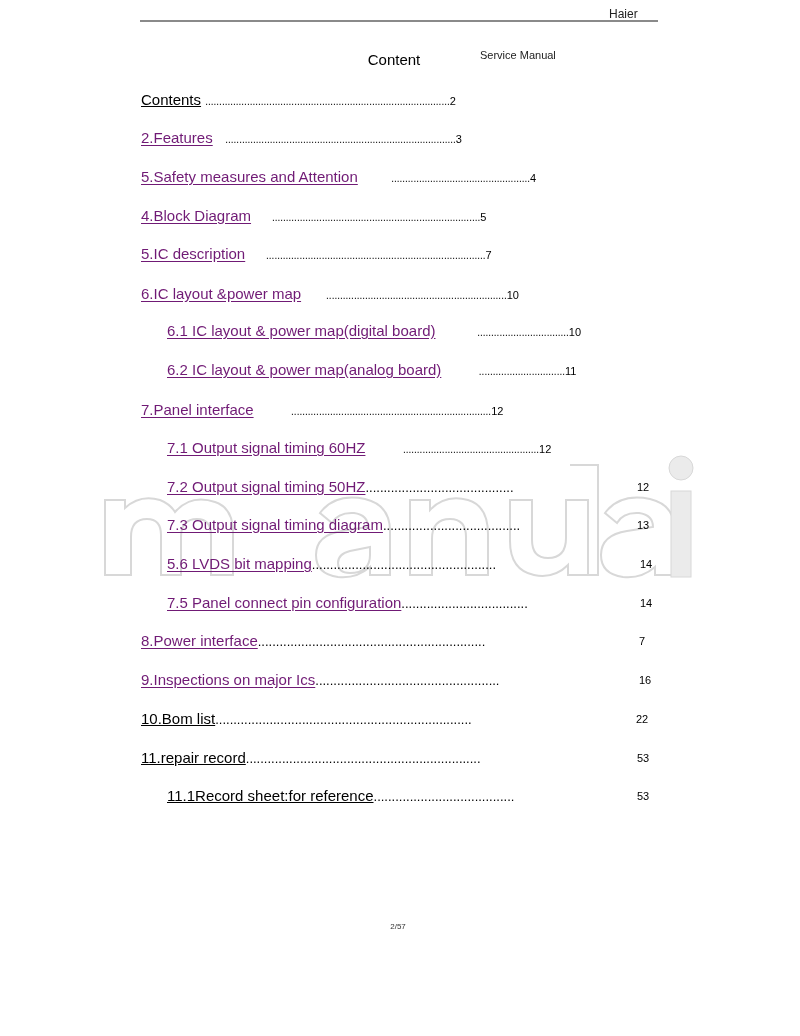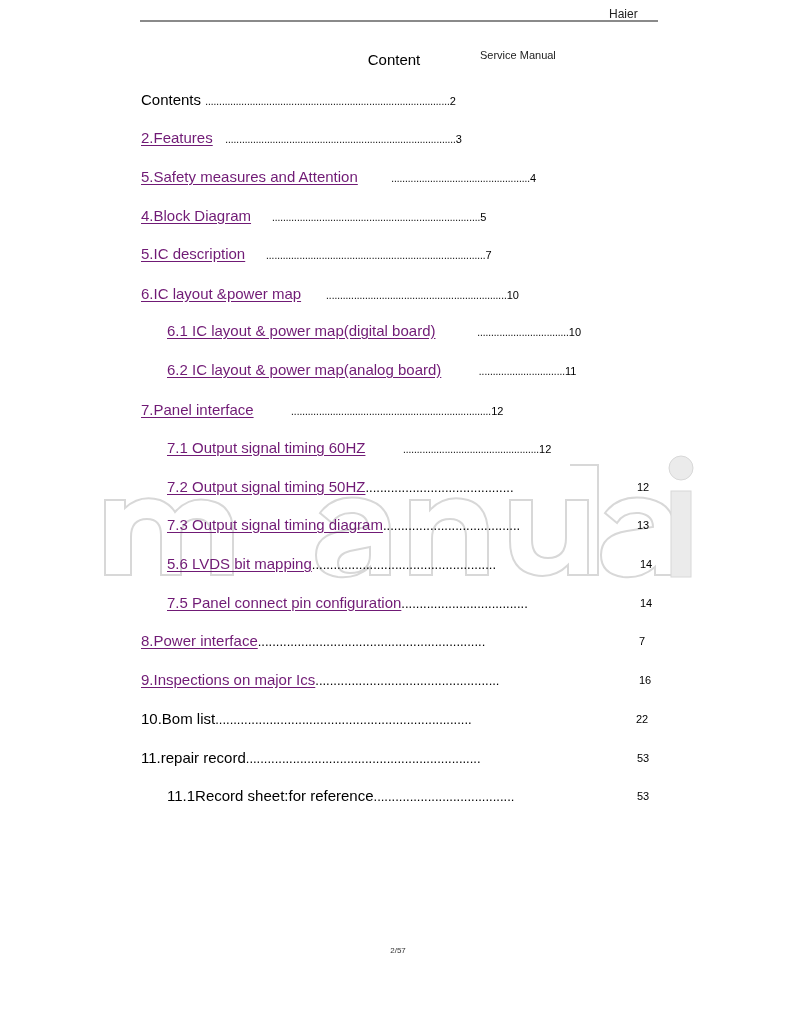--- a/index.html
+++ b/index.html
@@ -12,26 +12,26 @@
     border-bottom: 2px solid #8a8a8a;
   }
   .header .manual { position: absolute; left: 340px; top: 5px; font-size: 11px; color: #222; margin-top: 44px; }
   .header .brand { position: absolute; left: 469px; top: 7px; font-size: 12px; color: #222; }
   .title { position: absolute; left: 0; width: 788px; text-align: center; top: 51px; font-size: 15px; }
 
   .watermark { position: absolute; left: 100px; top: 455px; width: 600px; height: 130px; pointer-events: none; }
 
   .toc-row { position: absolute; font-size: 15px; white-space: nowrap; }
   .toc-link { color: #701a75; text-decoration: underline; text-underline-offset: 2px; }
-  .toc-plain { color: #000; }
+  .toc-plain { color: #000; text-decoration: underline; }
   .dots { font-size: 10px; color: #000; letter-spacing: 0; }
   .dots-big { font-size: 13px; color: #000; }
   .pg { position: absolute; font-size: 11px; color: #000; }
   .pg-inline { font-size: 11px; }
-  .footer { position: absolute; top: 922px; left: 0; width: 796px; text-align: center; font-size: 8px; color: #333; margin-top: 24px; }
+  .footer { position: absolute; top: 922px; left: 0; width: 796px; text-align: center; font-size: 8px; color: #333; }
 </style>
 </head>
 <body>
 
 <div class="header">
   <span class="manual">Service Manual</span>
   <span class="brand">Haier</span>
 </div>
 
 <div class="title">Content</div>

